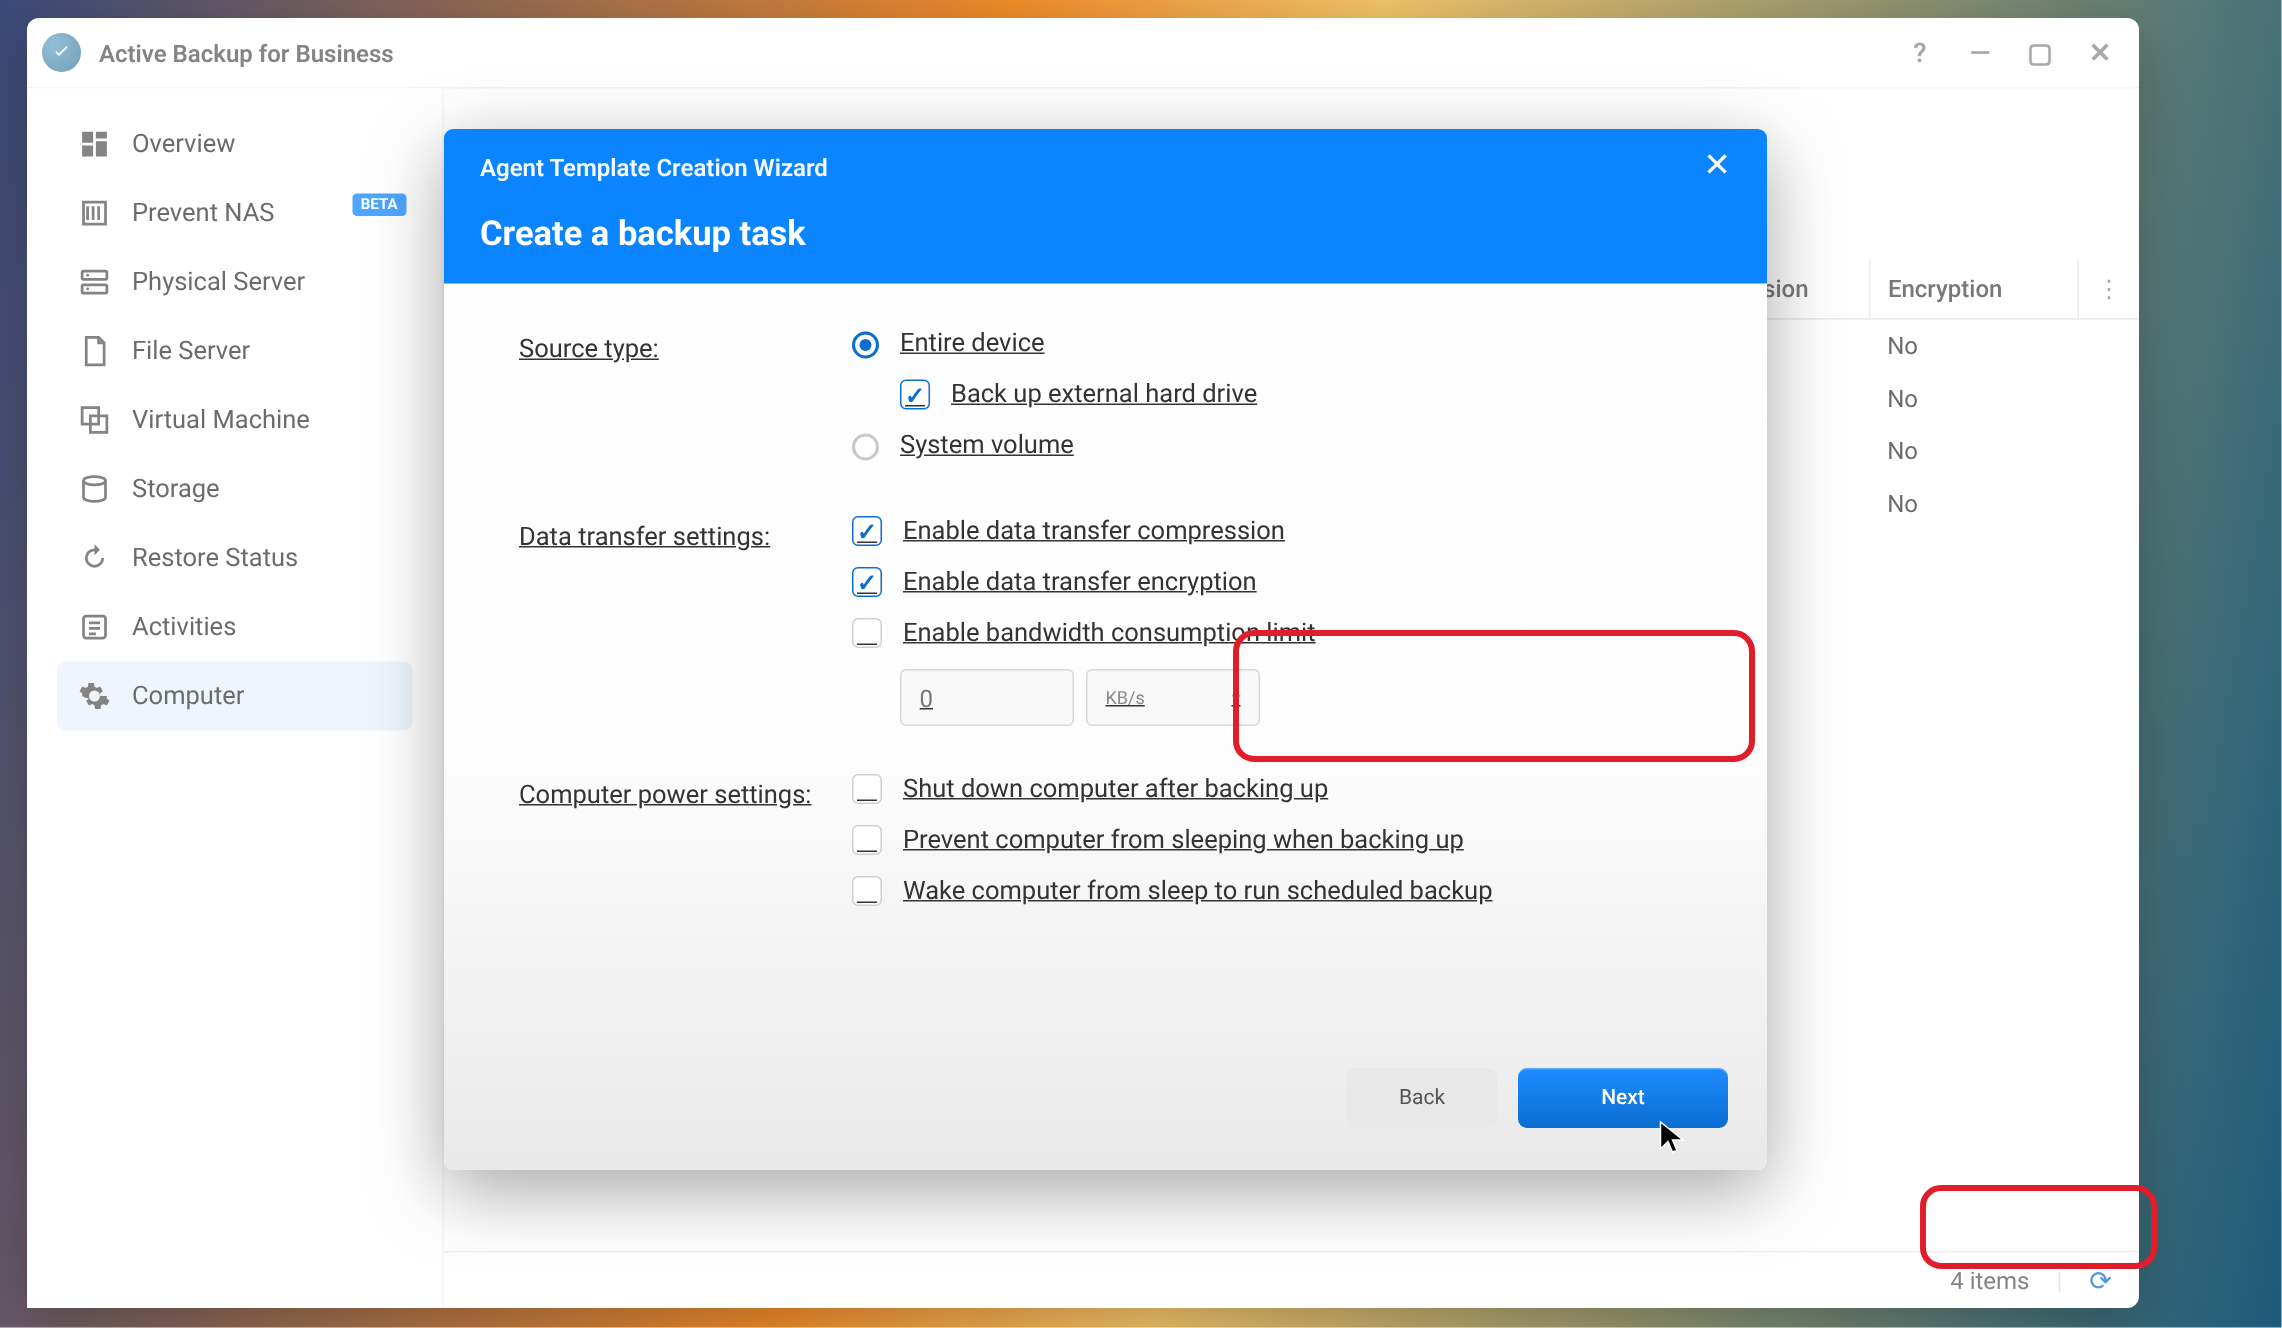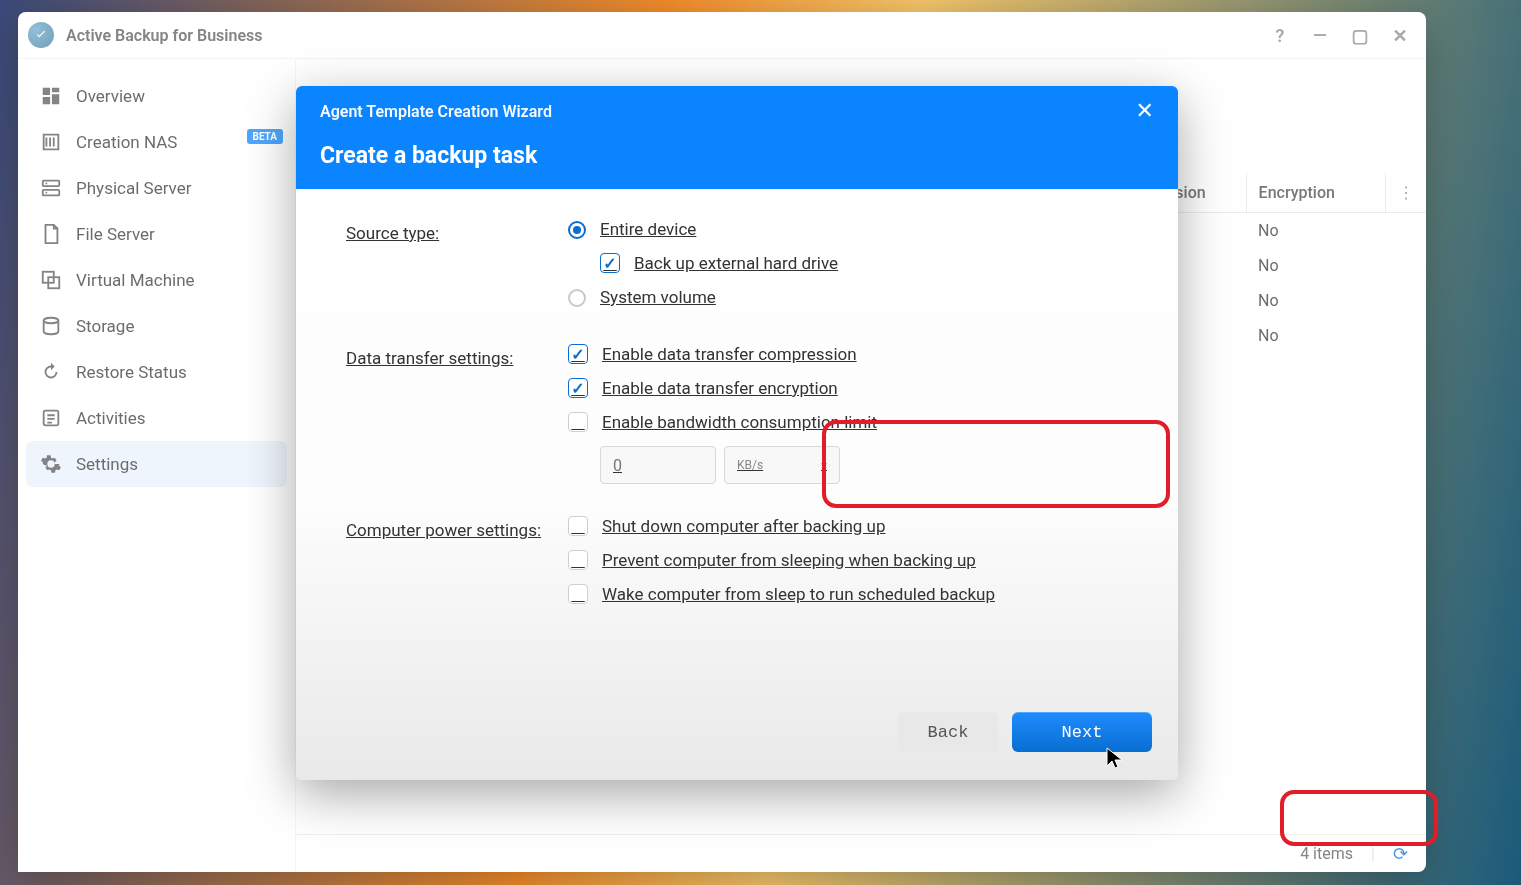--- a/index.html
+++ b/index.html
@@ -20,21 +20,21 @@
   }
   .titlebar .app-icon{
     width:26px;height:26px;border-radius:50%;
     background:radial-gradient(circle at 30% 30%,#6aa6c8,#3a7a9a);
     margin-right:12px;display:flex;align-items:center;justify-content:center;color:#fff;font-size:14px;
   }
   .titlebar .spacer{flex:1}
   .titlebar .winbtn{width:20px;height:20px;margin-left:20px;color:#888;cursor:pointer;display:flex;align-items:center;justify-content:center;font-size:18px;}
   .body{flex:1;display:flex;min-height:0;}
   .sidebar{
-    width:278px; padding:14px 8px; background:#fff; border-right:1px solid #f3f3f3;
+    width:278px; padding:14px 20px; background:#fff; border-right:1px solid #f3f3f3;
   }
   .sb-item{
     display:flex;align-items:center;gap:14px;height:46px;padding:0 12px 0 14px;
     border-radius:6px;color:#333;font-size:17px;cursor:pointer;position:relative;
   }
   .sb-item.active{background:#e9f2fb;}
   .sb-item .icon{width:22px;height:22px;fill:#555;flex:0 0 22px;color:#555;}
   .sb-item .badge{
     position:absolute;right:4px;top:10px;background:#0a84ff;color:#fff;font-size:10px;
     padding:2px 6px;border-radius:3px;font-weight:700;
@@ -91,23 +91,22 @@
     padding:0 12px;color:#aaa;font-size:16px;
   }
   .bw-select{
     width:116px;height:38px;border:1px solid #d8d8d8;border-radius:4px;background:#f8f8f8;
     padding:0 12px;color:#888;font-size:12px;display:flex;align-items:center;justify-content:space-between;cursor:pointer;
   }
   .modal-footer{
     display:flex;justify-content:flex-end;gap:14px;padding:0 26px 28px 0;
   }
   .btn{
-    min-width:100px;height:40px;border-radius:6px;border:none;font-size:17px;cursor:pointer;
+    min-width:100px;height:40px;border-radius:6px;border:none;font-size:14px;cursor:pointer;
     padding:0 22px;
-    font-family:Liberation Mono, monospace;
   }
   .btn-secondary{background:#e8e8e8;color:#555;}
   .btn-primary{
     background:linear-gradient(#1e8bff,#0a6ed1);color:#fff;font-weight:500;
     box-shadow:inset 0 1px 0 rgba(255,255,255,.25);min-width:140px;
   }
   
   .hl-box{position:absolute;border:4px solid #e11d2a;border-radius:14px;pointer-events:none;z-index:80;}
   .hl1{left:526px;top:334px;width:348px;height:88px;}
   .hl2{left:984px;top:704px;width:158px;height:56px;}
@@ -144,21 +143,21 @@
       <div class="sb-item">
         <svg class="icon" viewBox="0 0 24 24">
             <path d="M3 3h8v8H3zM13 3h8v5h-8zM13 10h8v11h-8zM3 13h8v8H3z"></path>
           </svg>
         <span>Overview</span>
       </div>
       <div class="sb-item">
         <svg class="icon" viewBox="0 0 24 24">
             <path d="M4 4h16v16H4zM7 7v10M11 7v10M15 7v10" stroke="#555" stroke-width="2" fill="none"></path>
           </svg>
-        <span>Creation NAS</span>
+        <span>Prevent NAS</span>
         <span class="badge">BETA</span>
       </div>
       <div class="sb-item">
         <svg class="icon" viewBox="0 0 24 24">
             <rect x="3" y="4" width="18" height="6" rx="1" fill="none" stroke="#555" stroke-width="2"></rect>
             <rect x="3" y="14" width="18" height="6" rx="1" fill="none" stroke="#555" stroke-width="2"></rect>
             <circle cx="7" cy="7" r="1" fill="#555"></circle>
             <circle cx="7" cy="17" r="1" fill="#555"></circle>
           </svg>
         <span>Physical Server</span>
@@ -194,21 +193,21 @@
         <svg class="icon" viewBox="0 0 24 24">
             <rect x="4" y="4" width="16" height="16" rx="2" fill="none" stroke="#555" stroke-width="2"></rect>
             <path d="M8 9h8M8 13h8M8 17h5" stroke="#555" stroke-width="2"></path>
           </svg>
         <span>Activities</span>
       </div>
       <div class="sb-item active">
         <svg class="icon" viewBox="0 0 24 24">
             <path d="M12 8a4 4 0 100 8 4 4 0 000-8zm9 4a9 9 0 01-.2 1.9l2.1 1.6-2 3.4-2.5-1a7 7 0 01-1.6.9l-.4 2.7h-4l-.4-2.7a7 7 0 01-1.6-.9l-2.5 1-2-3.4 2.1-1.6A9 9 0 013 12c0-.6.1-1.3.2-1.9L1.1 8.5l2-3.4 2.5 1c.5-.4 1-.7 1.6-.9L7.6 2.5h4l.4 2.7c.6.2 1.1.5 1.6.9l2.5-1 2 3.4-2.1 1.6c.1.6.2 1.3.2 1.9z" fill="#555"></path>
           </svg>
-        <span>Settings</span>
+        <span>Computer</span>
       </div>
     </div>
 
     <div class="content">
       <div class="table-head-wrap" style="flex:1;">
         <table class="table">
           <thead>
             <tr>
               <th style="width:864px;border-right:none;"></th>
               <th style="width:100px">ession</th>

